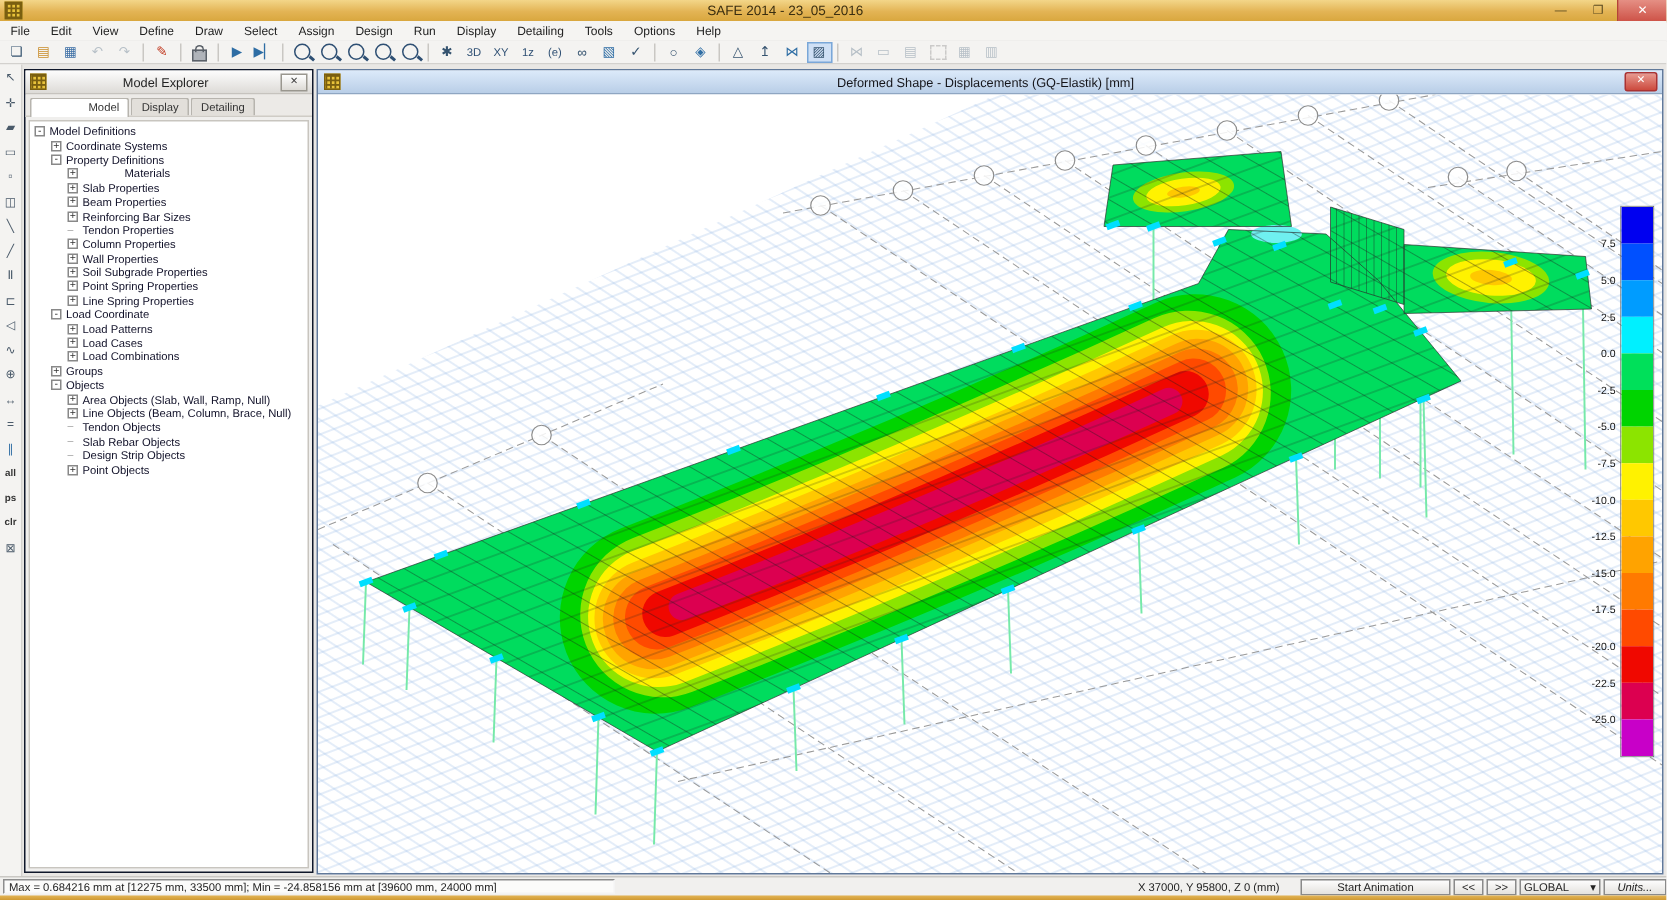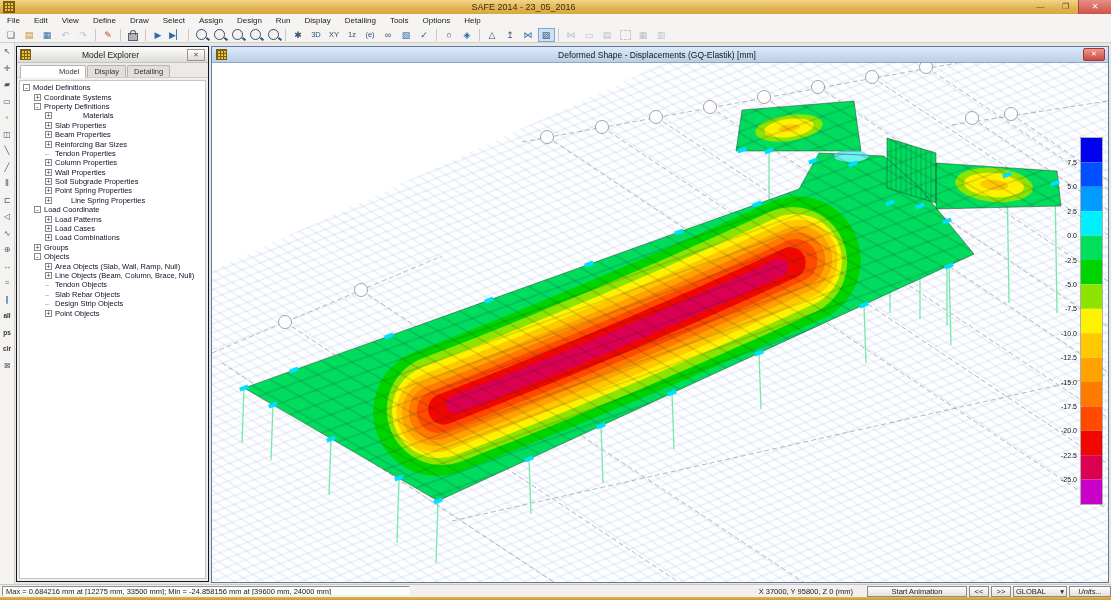--- a/index.html
+++ b/index.html
@@ -265,21 +265,21 @@
             <span>Wall Properties</span>
           </div>
           <div class="tree-row" style="padding-left: 22px;">
             <span class="exp-box">+</span>
             <span>Soil Subgrade Properties</span>
           </div>
           <div class="tree-row" style="padding-left: 22px;">
             <span class="exp-box">+</span>
             <span>Point Spring Properties</span>
           </div>
-          <div class="tree-row" style="padding-left: 22px; gap: 16px;">
+          <div class="tree-row" style="padding-left: 22px;">
             <span class="exp-box">+</span>
             <span>Line Spring Properties</span>
           </div>
           <div class="tree-row" style="padding-left: 11px;">
             <span class="exp-box">-</span>
             <span>Load Coordinate</span>
           </div>
           <div class="tree-row" style="padding-left: 22px;">
             <span class="exp-box">+</span>
             <span>Load Patterns</span>

